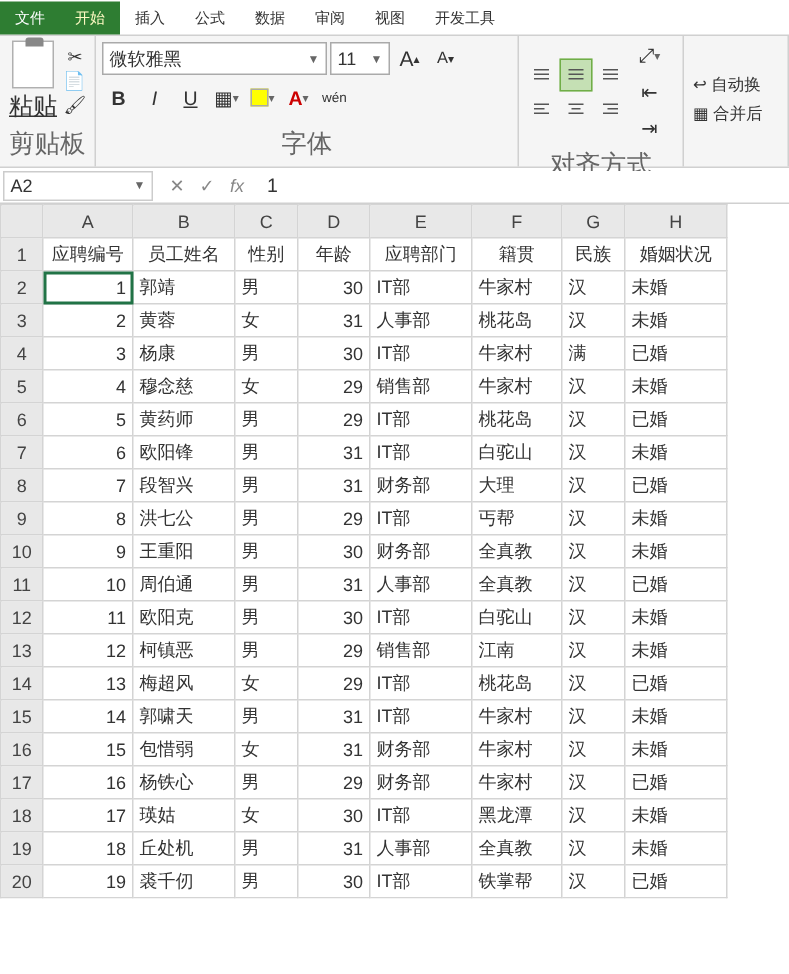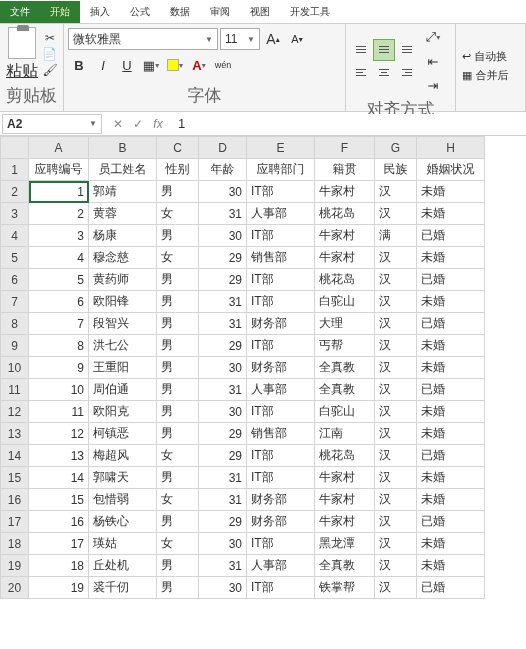--- a/index.html
+++ b/index.html
@@ -41,21 +41,21 @@
 .align-btn.active { background: #c5e0b4; border-color: #70ad47; }
 .align-lines { display: flex; flex-direction: column; gap: 2px; }
 .align-line { height: 1px; background: #555; }
 .align-side { display: flex; flex-direction: column; gap: 2px; margin-left: 4px; }
 
 .extra-group { width: 70px; }
 .extra-btn { display: flex; align-items: center; gap: 3px; font-size: 11px; padding: 2px; }
 
 
 .ref-bar { display: flex; height: 24px; border-bottom: 1px solid #d0d0d0; align-items: center; }
-.name-box { width: 100px; border: 1px solid #ccc; height: 20px; padding: 0 4px; margin: 0 2px; display: flex; align-items: center; justify-content: space-between; background: #fff; font-weight: bold; }
+.name-box { width: 100px; border: 1px solid #ccc; height: 20px; padding: 0 4px; margin: 0 2px; display: flex; align-items: center; justify-content: space-between; background: #fff; }
 .fx-icons { display: flex; align-items: center; gap: 4px; padding: 0 6px; color: #888; }
 .fx-icon { width: 16px; text-align: center; }
 .formula-input { flex: 1; height: 20px; border: none; padding: 0 6px; font-size: 13px; background: #fff; display: flex; align-items: center; }
 
 
 .sheet-wrap { overflow: hidden; }
 table.sheet { border-collapse: collapse; table-layout: fixed; }
 .sheet th, .sheet td { border: 1px solid #d4d4d4; font-size: 12px; height: 22px; overflow: hidden; white-space: nowrap; }
 .sheet th { background: #e8e8e8; font-weight: normal; text-align: center; color: #444; }
 .sheet th.corner { background: #e8e8e8; width: 28px; }

